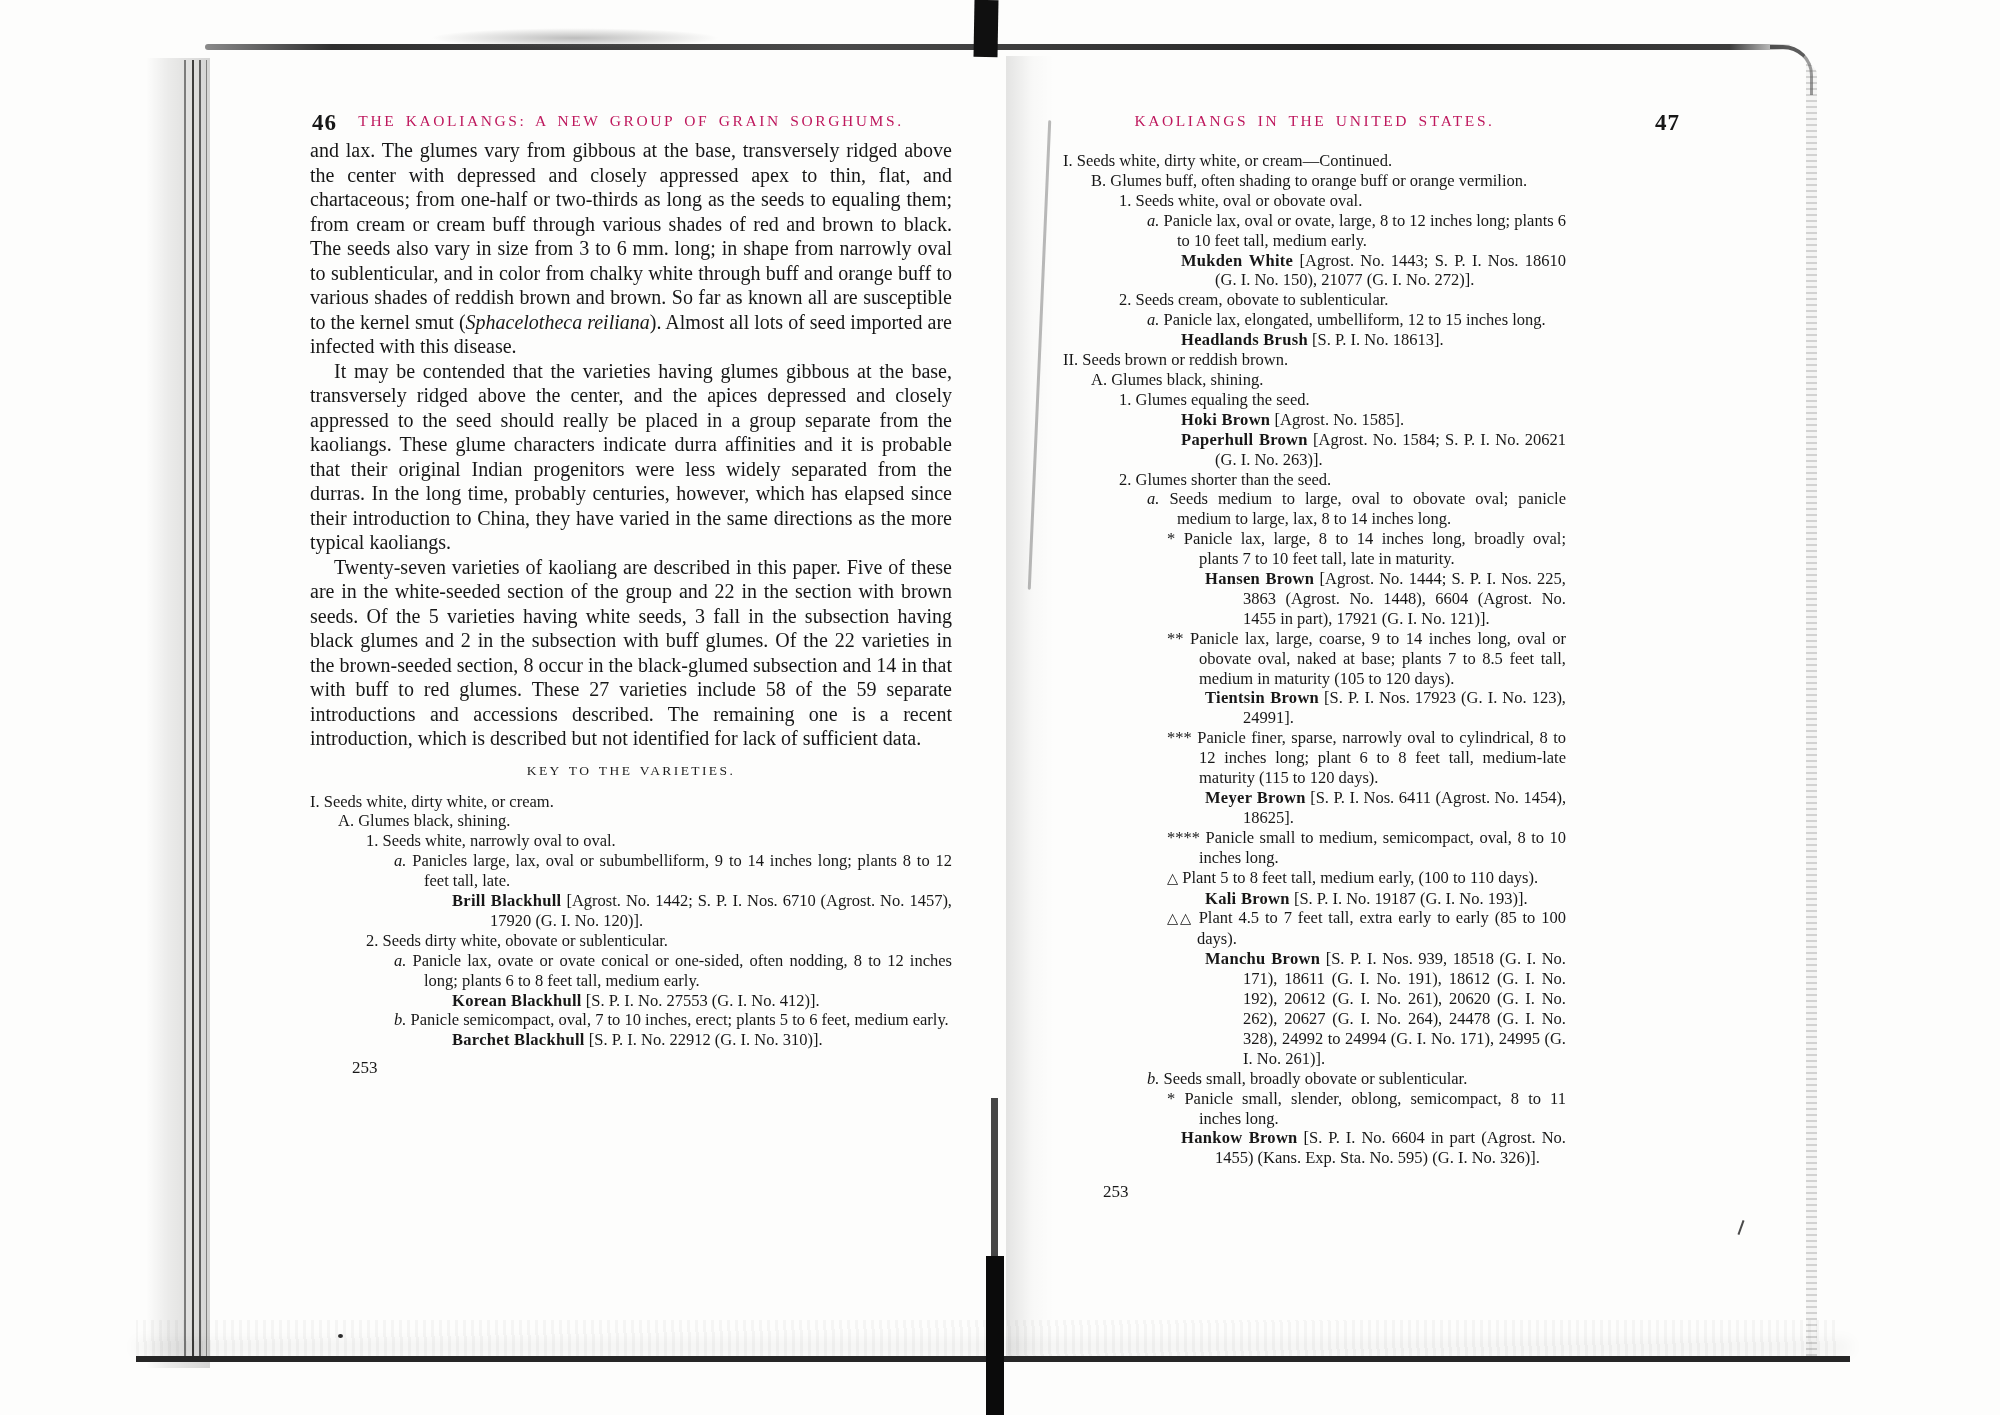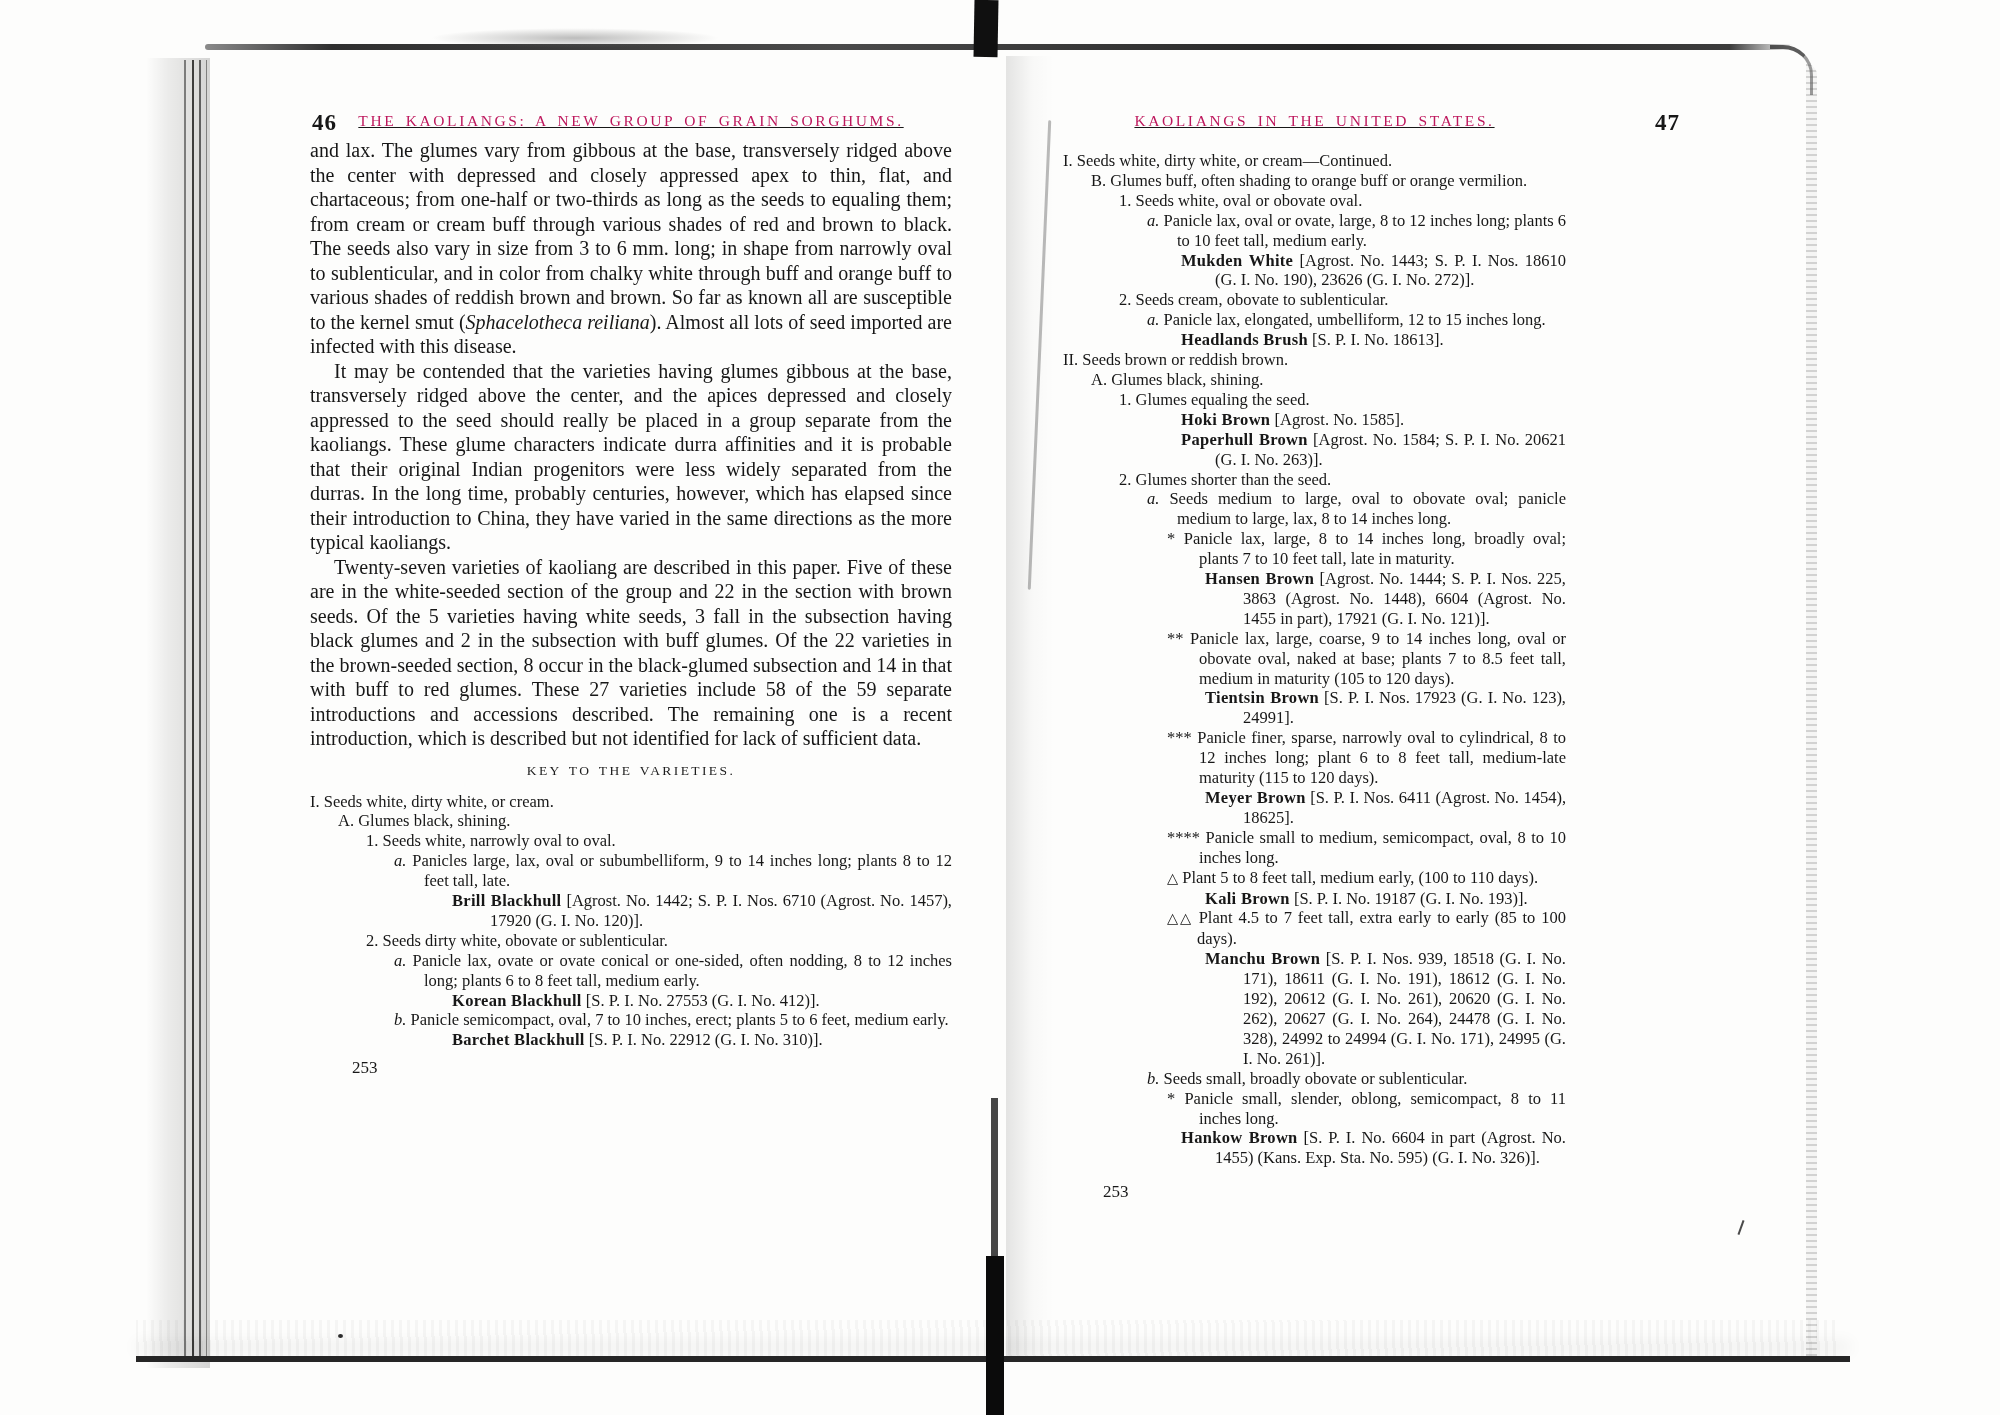--- a/index.html
+++ b/index.html
@@ -33,21 +33,21 @@
       background:rgba(60,60,60,0.35);transform:rotate(2.5deg);}
   .spine-bottom-thin{position:absolute;left:991px;top:1098px;width:7px;height:175px;background:rgba(18,18,18,0.78);}
   .spine-bottom-thick{position:absolute;left:986px;top:1256px;width:18px;height:159px;background:#0b0b0b;}
   .tick-mark{position:absolute;left:1740px;top:1220px;width:2px;height:15px;background:#4a4a4a;transform:rotate(20deg);}
   .dot-artifact{position:absolute;left:338px;top:1334px;width:5px;height:4px;border-radius:50%;background:#2c2c2c;}
 
   
   .page{position:absolute;}
   .left-page{left:310px;top:112px;width:642px;}
   .right-page{left:1063px;top:112px;width:503px;}
-  .page-header{position:relative;text-align:center;height:26px;text-decoration:underline;}
+  .page-header{position:relative;text-align:center;height:26px;}
   .running-title{font-size:15.5px;letter-spacing:2.6px;word-spacing:3px;white-space:nowrap;color:#be185d;}
   .page-num{font-size:23px;font-weight:bold;letter-spacing:1px;}
   .pn-left{position:absolute;left:2px;top:-2px;}
   .pn-right{position:absolute;left:592px;top:-2px;}
 
   .body-text{}
   .para{margin:0;font-size:20px;line-height:24.5px;text-align:justify;}
   .para.indent{text-indent:24px;}
   .para i{font-style:italic;}
 
@@ -125,21 +125,21 @@
   <div class="page right-page">
     <div class="page-header">
       <span class="running-title">KAOLIANGS IN THE UNITED STATES.</span>
       <span class="page-num pn-right">47</span>
     </div>
     <div class="key-list" id="right-key">
         <div class="key-item k0"><span class="marker">I.</span> <span>Seeds white, dirty white, or cream—Continued.</span></div>
         <div class="key-item k1"><span class="marker">B.</span> <span>Glumes buff, often shading to orange buff or orange vermilion.</span></div>
         <div class="key-item k2"><span class="marker">1.</span> <span>Seeds white, oval or obovate oval.</span></div>
         <div class="key-item k3"><span class="marker italic">a.</span> <span>Panicle lax, oval or ovate, large, 8 to 12 inches long; plants 6 to 10 feet tall, medium early.</span></div>
-        <div class="key-item k5"><b>Mukden White</b><span> [Agrost. No. 1443; S. P. I. Nos. 18610 (G. I. No. 190), 23626 (G. I. No. 272)].</span></div>
+        <div class="key-item k5"><b>Mukden White</b><span> [Agrost. No. 1443; S. P. I. Nos. 18610 (G. I. No. 150), 21077 (G. I. No. 272)].</span></div>
         <div class="key-item k2"><span class="marker">2.</span> <span>Seeds cream, obovate to sublenticular.</span></div>
         <div class="key-item k3"><span class="marker italic">a.</span> <span>Panicle lax, elongated, umbelliform, 12 to 15 inches long.</span></div>
         <div class="key-item k5"><b>Headlands Brush</b><span> [S. P. I. No. 18613].</span></div>
         <div class="key-item k0"><span class="marker">II.</span> <span>Seeds brown or reddish brown.</span></div>
         <div class="key-item k1"><span class="marker">A.</span> <span>Glumes black, shining.</span></div>
         <div class="key-item k2"><span class="marker">1.</span> <span>Glumes equaling the seed.</span></div>
         <div class="key-item k5"><b>Hoki Brown</b><span> [Agrost. No. 1585].</span></div>
         <div class="key-item k5"><b>Paperhull Brown</b><span> [Agrost. No. 1584; S. P. I. No. 20621 (G. I. No. 263)].</span></div>
         <div class="key-item k2"><span class="marker">2.</span> <span>Glumes shorter than the seed.</span></div>
         <div class="key-item k3"><span class="marker italic">a.</span> <span>Seeds medium to large, oval to obovate oval; panicle medium to large, lax, 8 to 14 inches long.</span></div>

